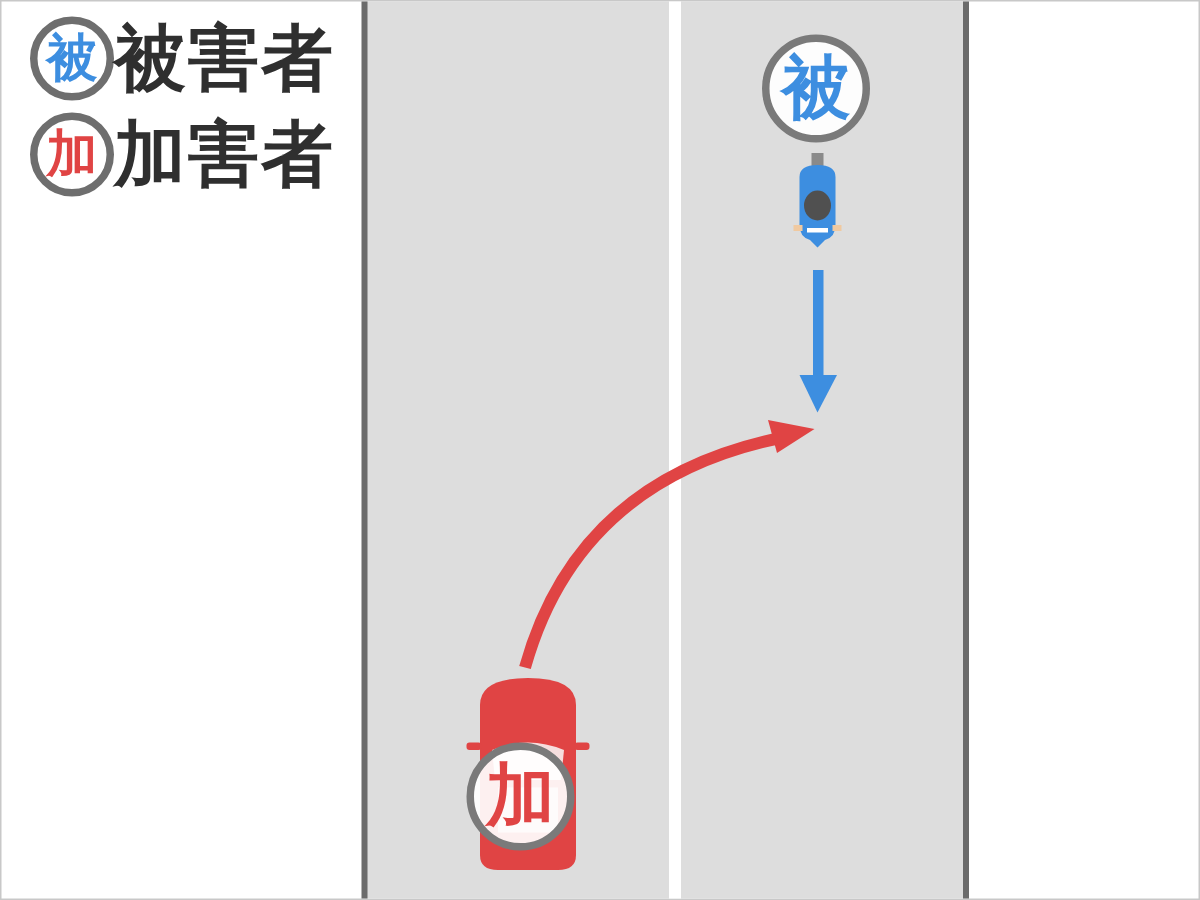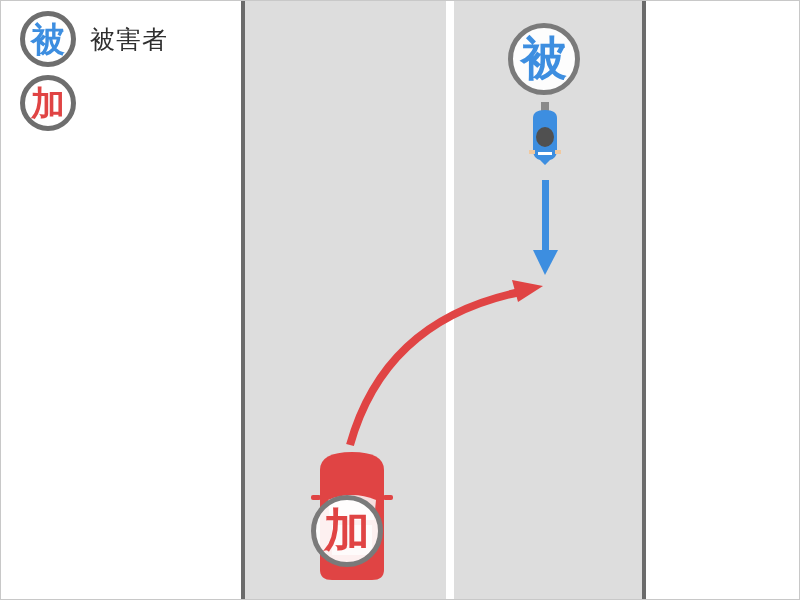--- a/index.html
+++ b/index.html
@@ -4,21 +4,21 @@
 <style>
   html, body { margin:0; padding:0; background:#fff; }
   body { width:800px; height:600px; position:relative; overflow:hidden; font-family:"DejaVu Sans", sans-serif; }
   .frame { position:absolute; left:0; top:0; width:798px; height:598px; border:1px solid #c8c8c8; }
   .road { position:absolute; left:243px; top:1px; width:403px; height:598px; background:#dddddd; }
   .edge { position:absolute; top:1px; width:4px; height:598px; background:#6b6b6b; }
   .center-line { position:absolute; left:446px; top:1px; width:8px; height:598px; background:#ffffff; }
   .legend { position:absolute; left:20px; top:10px; }
   .legend-row { display:flex; align-items:center; height:58px; margin-bottom:6px; }
   .badge { width:46px; height:46px; border:5px solid #6e6e6e; border-radius:50%; background:#fff; display:flex; align-items:center; justify-content:center; font-weight:bold; font-size:34px; line-height:1; box-sizing:content-box; }
-  .legend-label { margin-left:14px; font-size:25px; font-weight:normal; color:#2f2f2f; letter-spacing:1px; }
+  .legend-label { font-size:48px; font-weight:bold; color:#2f2f2f; letter-spacing:1px; }
   .victim { color:#3d8ee0; }
   .perp { color:#e04444; }
   svg.scene { position:absolute; left:0; top:0; }
   .tag { position:absolute; width:72px; height:72px; border:5px solid #7a7a7a; border-radius:50%; background:rgba(255,255,255,0.92); display:flex; align-items:center; justify-content:center; font-size:46px; font-weight:bold; box-sizing:border-box; }
 </style>
 </head>
 <body>
 
 <div class="frame"></div>
 
@@ -27,20 +27,21 @@
 <div class="edge" style="left:642px"></div>
 <div class="center-line"></div>
 
 <div class="legend">
   <div class="legend-row">
     <div class="badge victim">被</div>
     <div class="legend-label">被害者</div>
   </div>
   <div class="legend-row">
     <div class="badge perp">加</div>
+    <div class="legend-label">加害者</div>
   </div>
 </div>
 
 <svg class="scene" width="800" height="600" viewBox="0 0 800 600">
 
   <g>
     <rect x="542" y="180" width="7" height="72" fill="#3d8ee0"></rect>
     <polygon points="533,250 558,250 545,275" fill="#3d8ee0"></polygon>
   </g>
 

